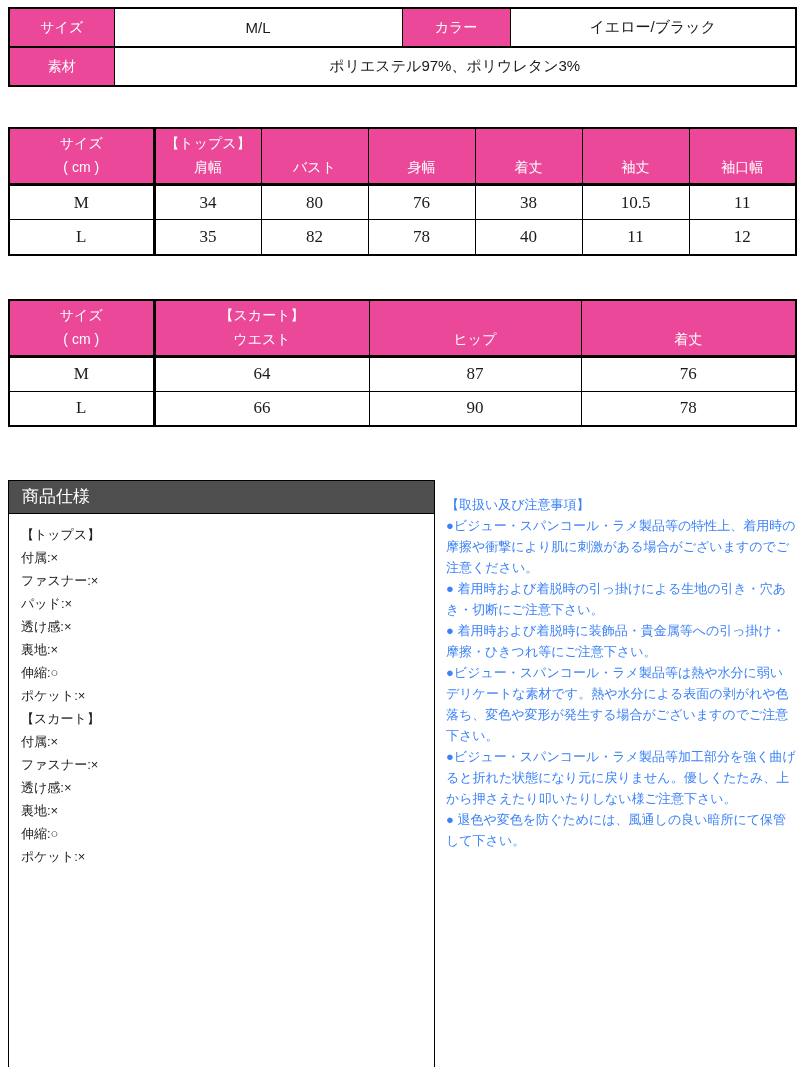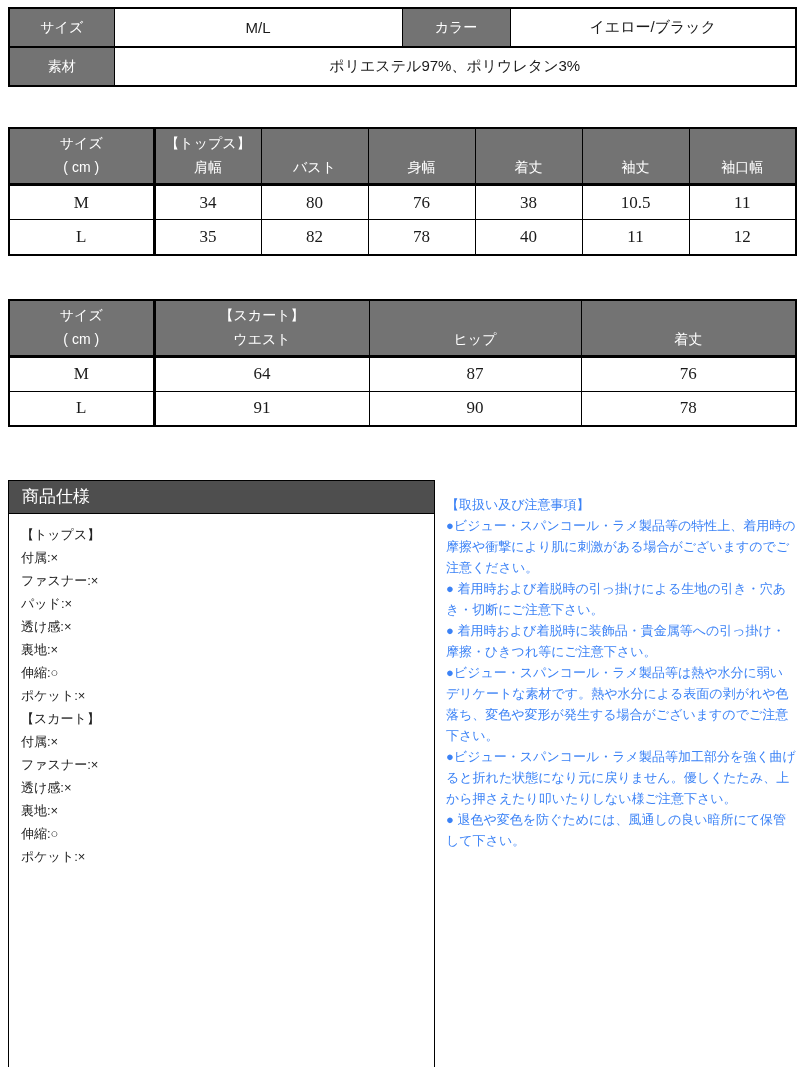--- a/index.html
+++ b/index.html
@@ -21,21 +21,21 @@
     width: 787px;
     border: 2px solid #000000;
   }
   table.tbl th, table.tbl td {
     border: 1px solid #000000;
     text-align: center;
     vertical-align: middle;
     overflow: hidden;
   }
   .dark {
-    background: #737373;
+    background: #ec4899;
     color: #ffffff;
     font-weight: normal;
     font-size: 14px;
   }
   .plain { background: #ffffff; font-size: 15px; color: #1a1a1a; border-radius: 6px; }
 
   
   table.t1 { margin-top: 7px; }
   table.t1 tr { height: 39px; }
   table.t1 tr.sep th, table.t1 tr.sep td { border-top: 2px solid #000000; }
@@ -201,21 +201,21 @@
     </thead>
     <tbody>
       <tr>
         <td class="num c0">M</td>
         <td class="num">64</td>
         <td class="num">87</td>
         <td class="num">76</td>
       </tr>
       <tr>
         <td class="num c0">L</td>
-        <td class="num">91</td>
+        <td class="num">66</td>
         <td class="num">90</td>
         <td class="num">78</td>
       </tr>
     </tbody>
   </table>
 
   <div class="bottom">
     <div class="spec-box">
       <div class="spec-header">商品仕様</div>
       <div class="spec-body">

